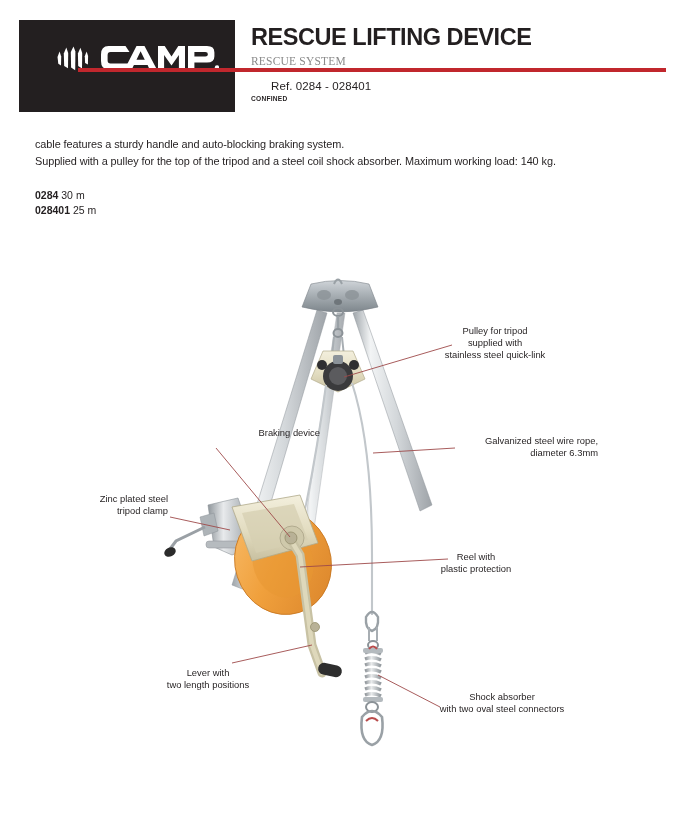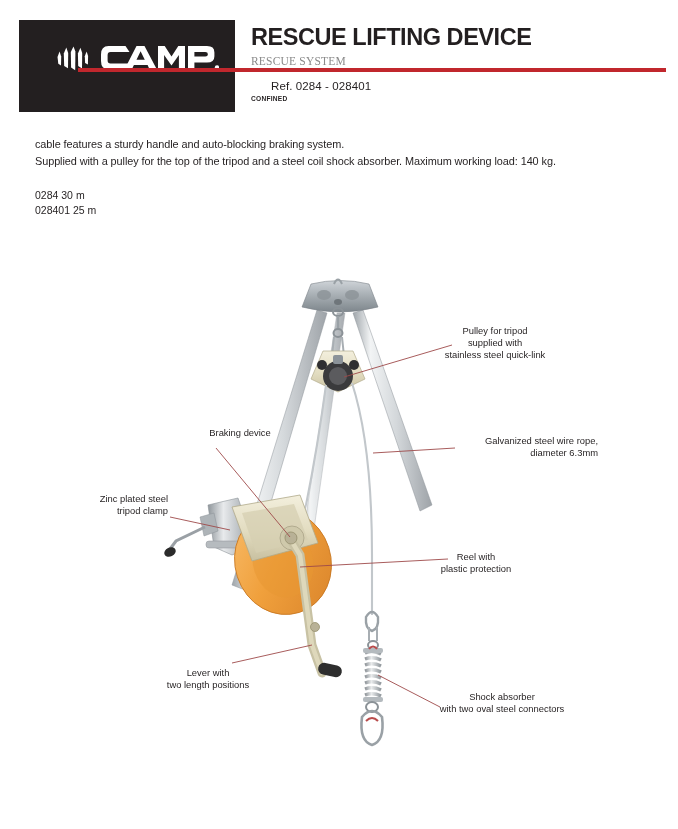--- a/index.html
+++ b/index.html
@@ -84,40 +84,40 @@
     color: #231f20;
     white-space: nowrap;
   }
   #variants { position: absolute; left: 35px; top: 188px; }
   .variant-row {
     font-size: 10.5px;
     line-height: 15px;
     color: #231f20;
     white-space: nowrap;
   }
-  .variant-code { font-weight: normal; }
+  .variant-code { font-weight: bold; }
   .variant-len { font-weight: normal; }
 
   
   #figure {
     position: absolute; left: 0; top: 255px;
     width: 602px; height: 530px;
   }
   #figure svg { display: block; }
 
   .callout {
     position: absolute;
     font-size: 9.4px;
     line-height: 12.2px;
     color: #231f20;
     white-space: nowrap;
   }
   .callout.c-center { text-align: center; }
   .callout.c-right  { text-align: right; }
-  .callout.c-left   { text-align: center; }
+  .callout.c-left   { text-align: right; }
 </style>
 </head>
 <body>
 
 <div id="header">
 
   <div id="logo-box">
 
     <svg id="logo-mark" viewBox="0 0 40 26">
       <g fill="#ffffff">

